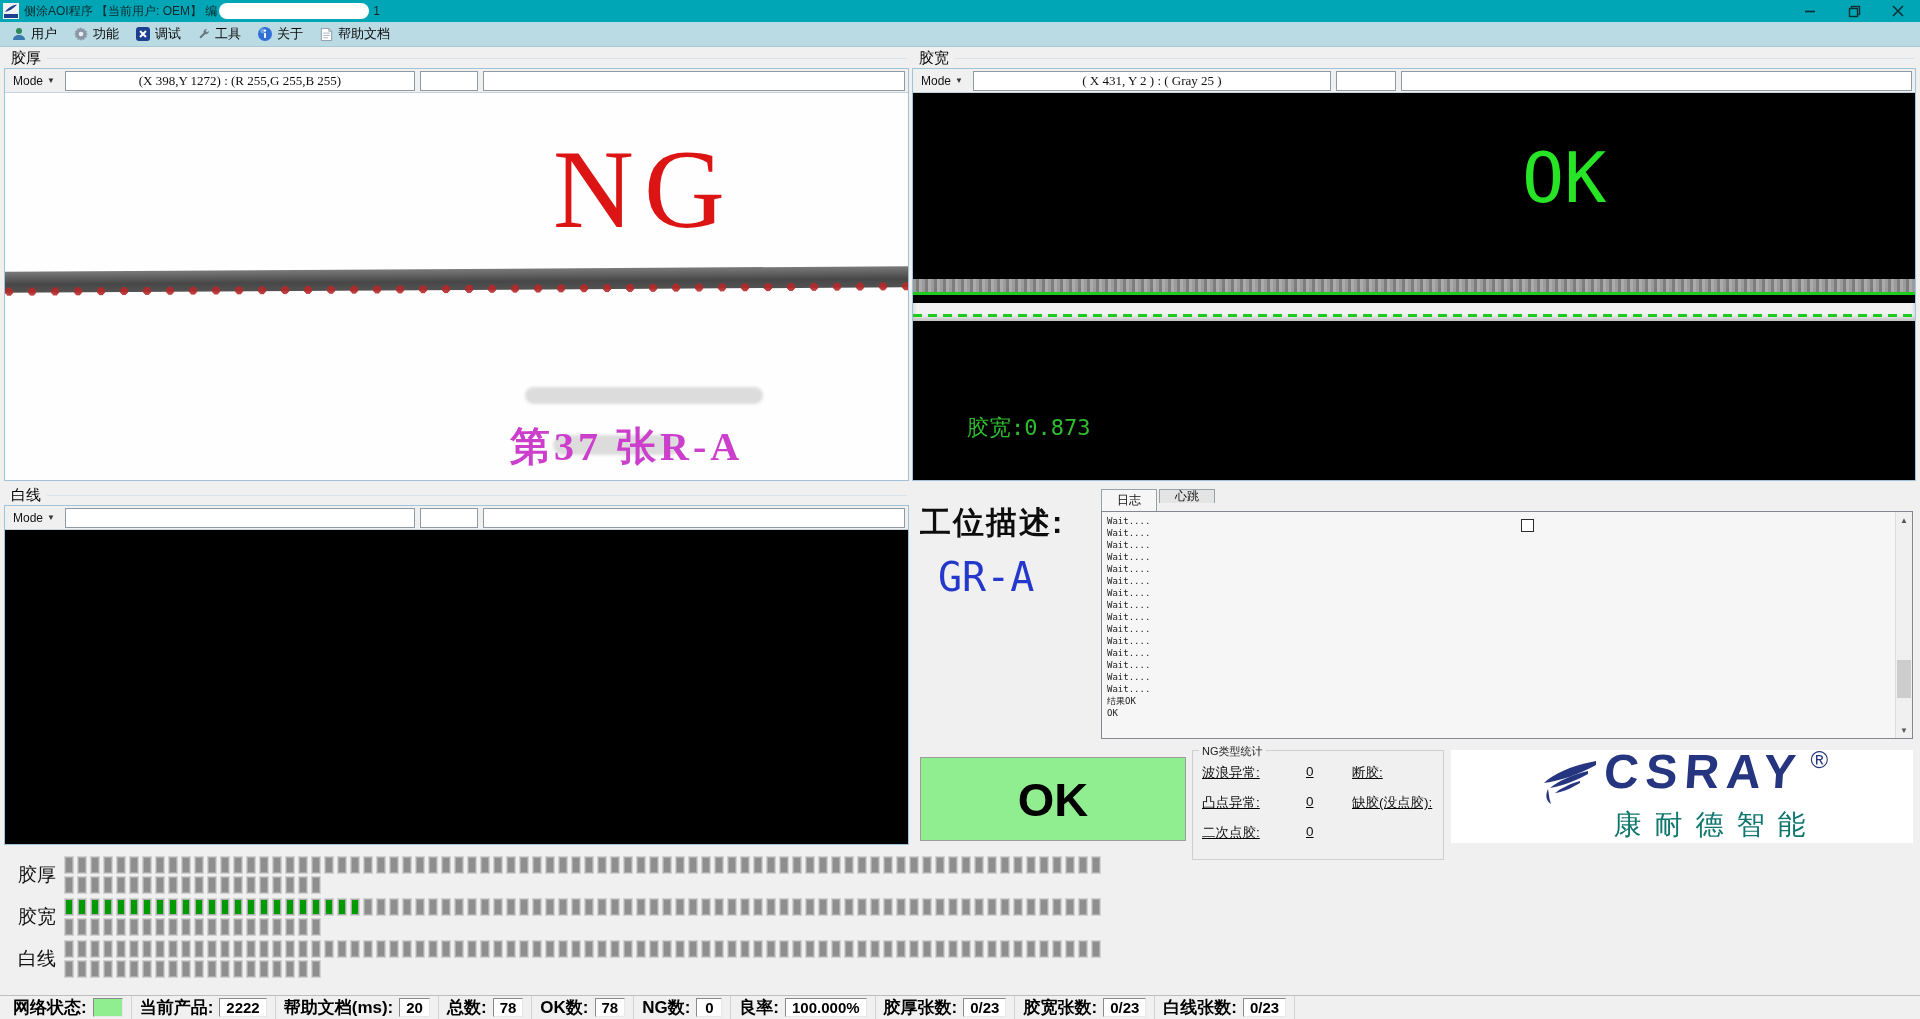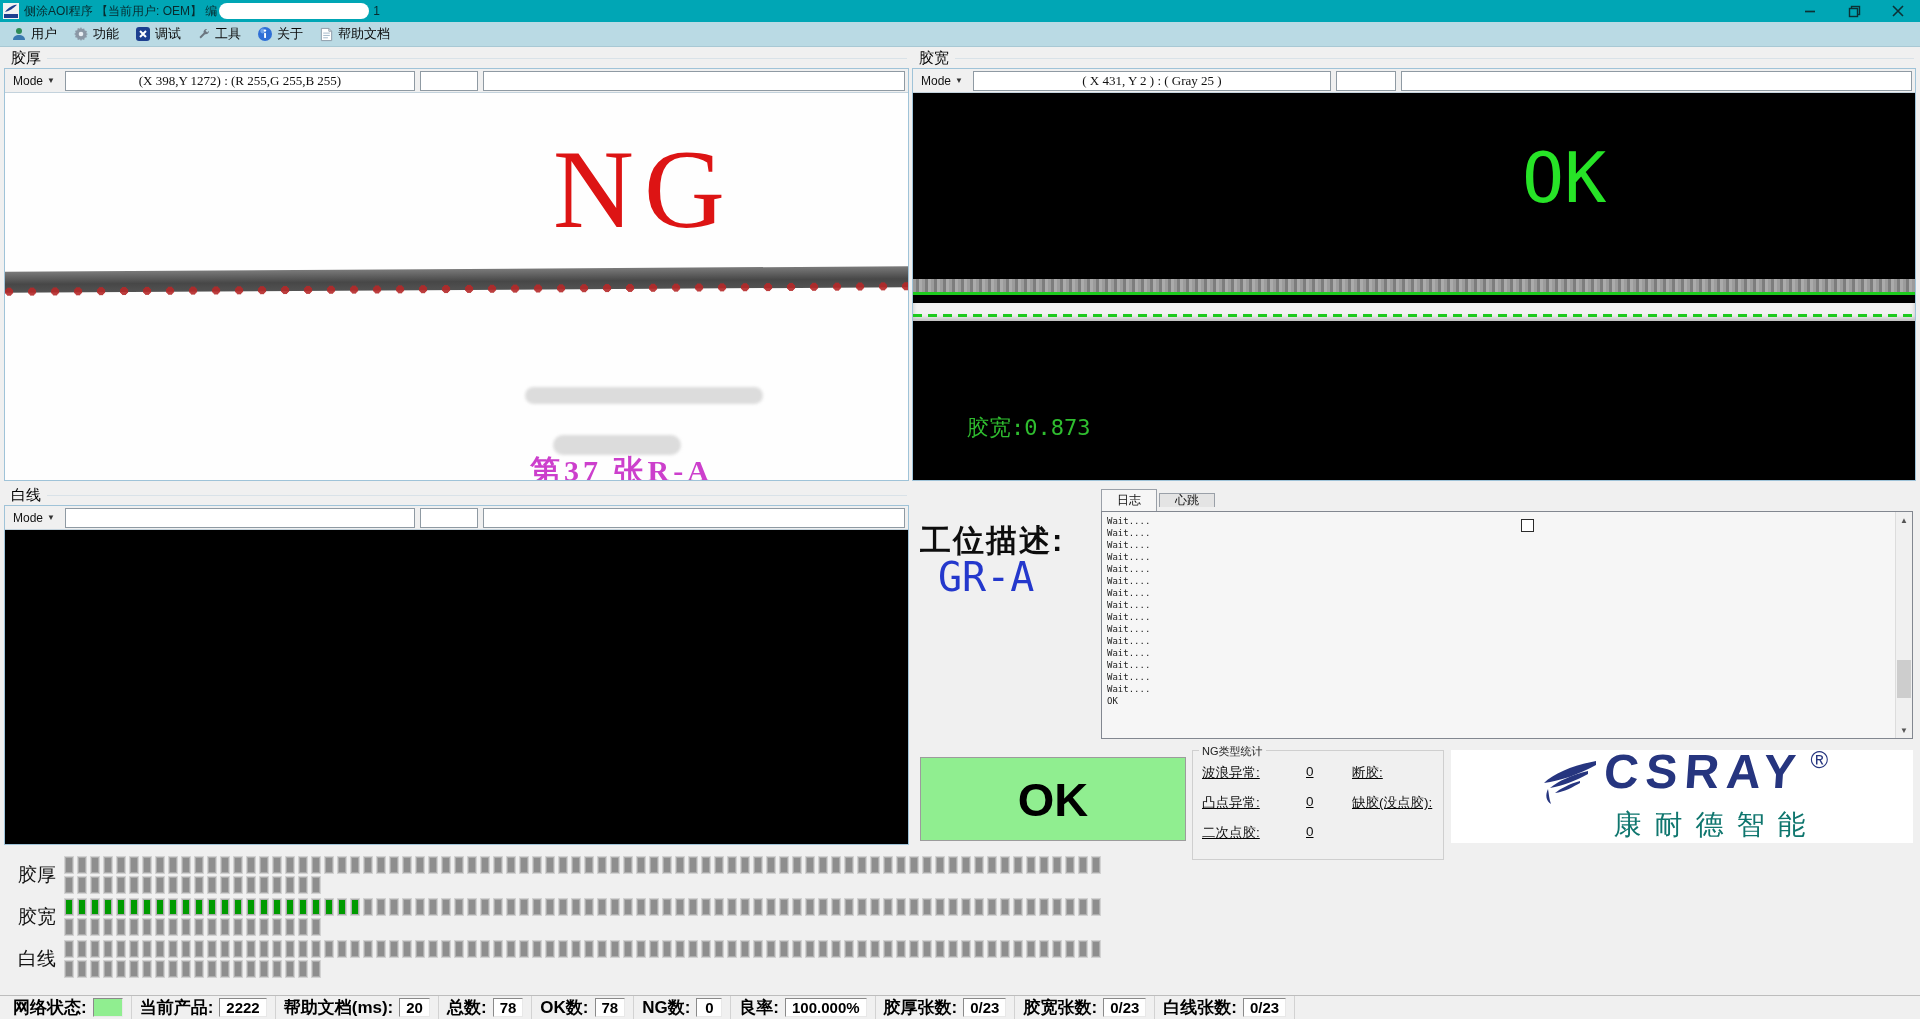--- a/index.html
+++ b/index.html
@@ -40,43 +40,43 @@
   .ng-text { position:absolute; left:548px; top:40px; font-family:"Liberation Serif",serif;
     font-size:112px; line-height:1; color:#dd1414; letter-spacing:10px; }
   .jh-stripe { position:absolute; left:-4px; right:-4px; top:176px; height:21px;
     background:linear-gradient(#7a7a7a,#474747 60%,#525252); transform:rotate(-0.35deg); }
   .jh-stripe::after { content:""; position:absolute; left:0; right:0; bottom:-5px; height:11px;
     background-image:radial-gradient(circle 4px at 8px 5px,#b52828 97%,transparent);
     background-size:23px 11px; background-repeat:repeat-x; opacity:.9; }
   .scribble { position:absolute; background:#dcdcdc; border-radius:12px; filter:blur(1.5px); }
   .jh-msgs { position:absolute; left:44px; top:290px; font-family:"Liberation Serif",serif;
     font-size:27px; line-height:27px; color:#e02222; letter-spacing:3px; white-space:pre; }
-  .jh-overlay { position:absolute; left:505px; top:358px; font-size:30px; font-weight:bold;
-    color:#cc3fcc; letter-spacing:4px; font-family:"Liberation Serif",serif;margin-left:20px; }
+  .jh-overlay { position:absolute; left:505px; top:326px; font-size:40px; font-weight:bold;
+    color:#cc3fcc; letter-spacing:4px; font-family:"Liberation Serif",serif; }
 
   
   .ok-text { position:absolute; left:609px; top:50px; font-family:"DejaVu Sans Mono",monospace;
     font-size:70px; line-height:1; color:#27e427; }
   .jk-band-gray { position:absolute; left:0; right:0; top:186px; height:14px;
     background:repeating-linear-gradient(90deg,#9c9c9c 0 3px,#7d7d7d 3px 6px,#ababab 6px 9px); }
   .jk-green1 { position:absolute; left:0; right:0; top:199px; height:3px; background:#1ecb1e; }
   .jk-band-white { position:absolute; left:0; right:0; top:210px; height:18px; background:#f2f2f2;
     box-shadow:inset 0 -3px 4px #bdbdbd; }
   .jk-green2 { position:absolute; left:0; right:0; top:221px; height:3px;
     background:repeating-linear-gradient(90deg,#1ecb1e 0 9px,transparent 9px 15px); }
   .jk-measure { position:absolute; left:54px; top:320px; font-family:"DejaVu Sans Mono",monospace;
     font-size:22px; color:#2fbd2f; }
 
   
-  .station-label { position:absolute; left:920px; top:520px; font-size:31px; font-weight:bold; color:#0d0d0d; letter-spacing:2px; }
+  .station-label { position:absolute; left:920px; top:502px; font-size:31px; font-weight:bold; color:#0d0d0d; letter-spacing:2px; }
   .station-value { position:absolute; left:938px; top:554px; font-family:"DejaVu Sans Mono",monospace;
     font-size:40px; color:#2438cc; }
 
   .log-panel { position:absolute; left:1101px; top:489px; width:812px; height:250px; }
-  .log-tabs { display:flex; height:22px; align-items:center; }
+  .log-tabs { display:flex; height:22px; align-items:flex-start; }
   .log-tab { width:56px; height:14px; display:flex; align-items:center; justify-content:center;
     font-size:12px; color:#111; background:#e4e4e4; border:1px solid #9aa0a8; border-bottom:none; margin-right:2px; }
   .log-tab.active { background:#f6f6f6; height:22px; position:relative; z-index:2; }
   .log-body { position:absolute; left:0; right:0; top:22px; bottom:0; border:1px solid #828790;
     background:#f6f6f6; padding:3px 5px; font-family:"DejaVu Sans Mono",monospace; font-size:9px;
     line-height:12px; color:#222; overflow:hidden; }
   .log-check { position:absolute; left:420px; top:30px; width:13px; height:13px; background:#fff; border:1px solid #2b2b2b; z-index:3; }
   .vscroll { position:absolute; top:23px; right:1px; bottom:1px; width:17px; background:#f0f0f0; border-left:1px solid #dcdcdc; }
   .vs-arrow { position:absolute; left:0; width:16px; height:16px; display:flex; align-items:center;
     justify-content:center; font-size:8px; color:#555; }
@@ -300,20 +300,21 @@
       <div>Wait....</div>
       <div>Wait....</div>
       <div>Wait....</div>
       <div>Wait....</div>
       <div>Wait....</div>
       <div>Wait....</div>
       <div>Wait....</div>
       <div>Wait....</div>
       <div>Wait....</div>
       <div>Wait....</div>
+      <div>结果OK</div>
       <div>OK</div>
     </div>
   <div class="log-check"></div>
   <div class="vscroll">
     <div class="vs-arrow vs-up">▲</div>
     <div class="vs-thumb"></div>
     <div class="vs-arrow vs-down">▼</div>
   </div>
 </div>
 

